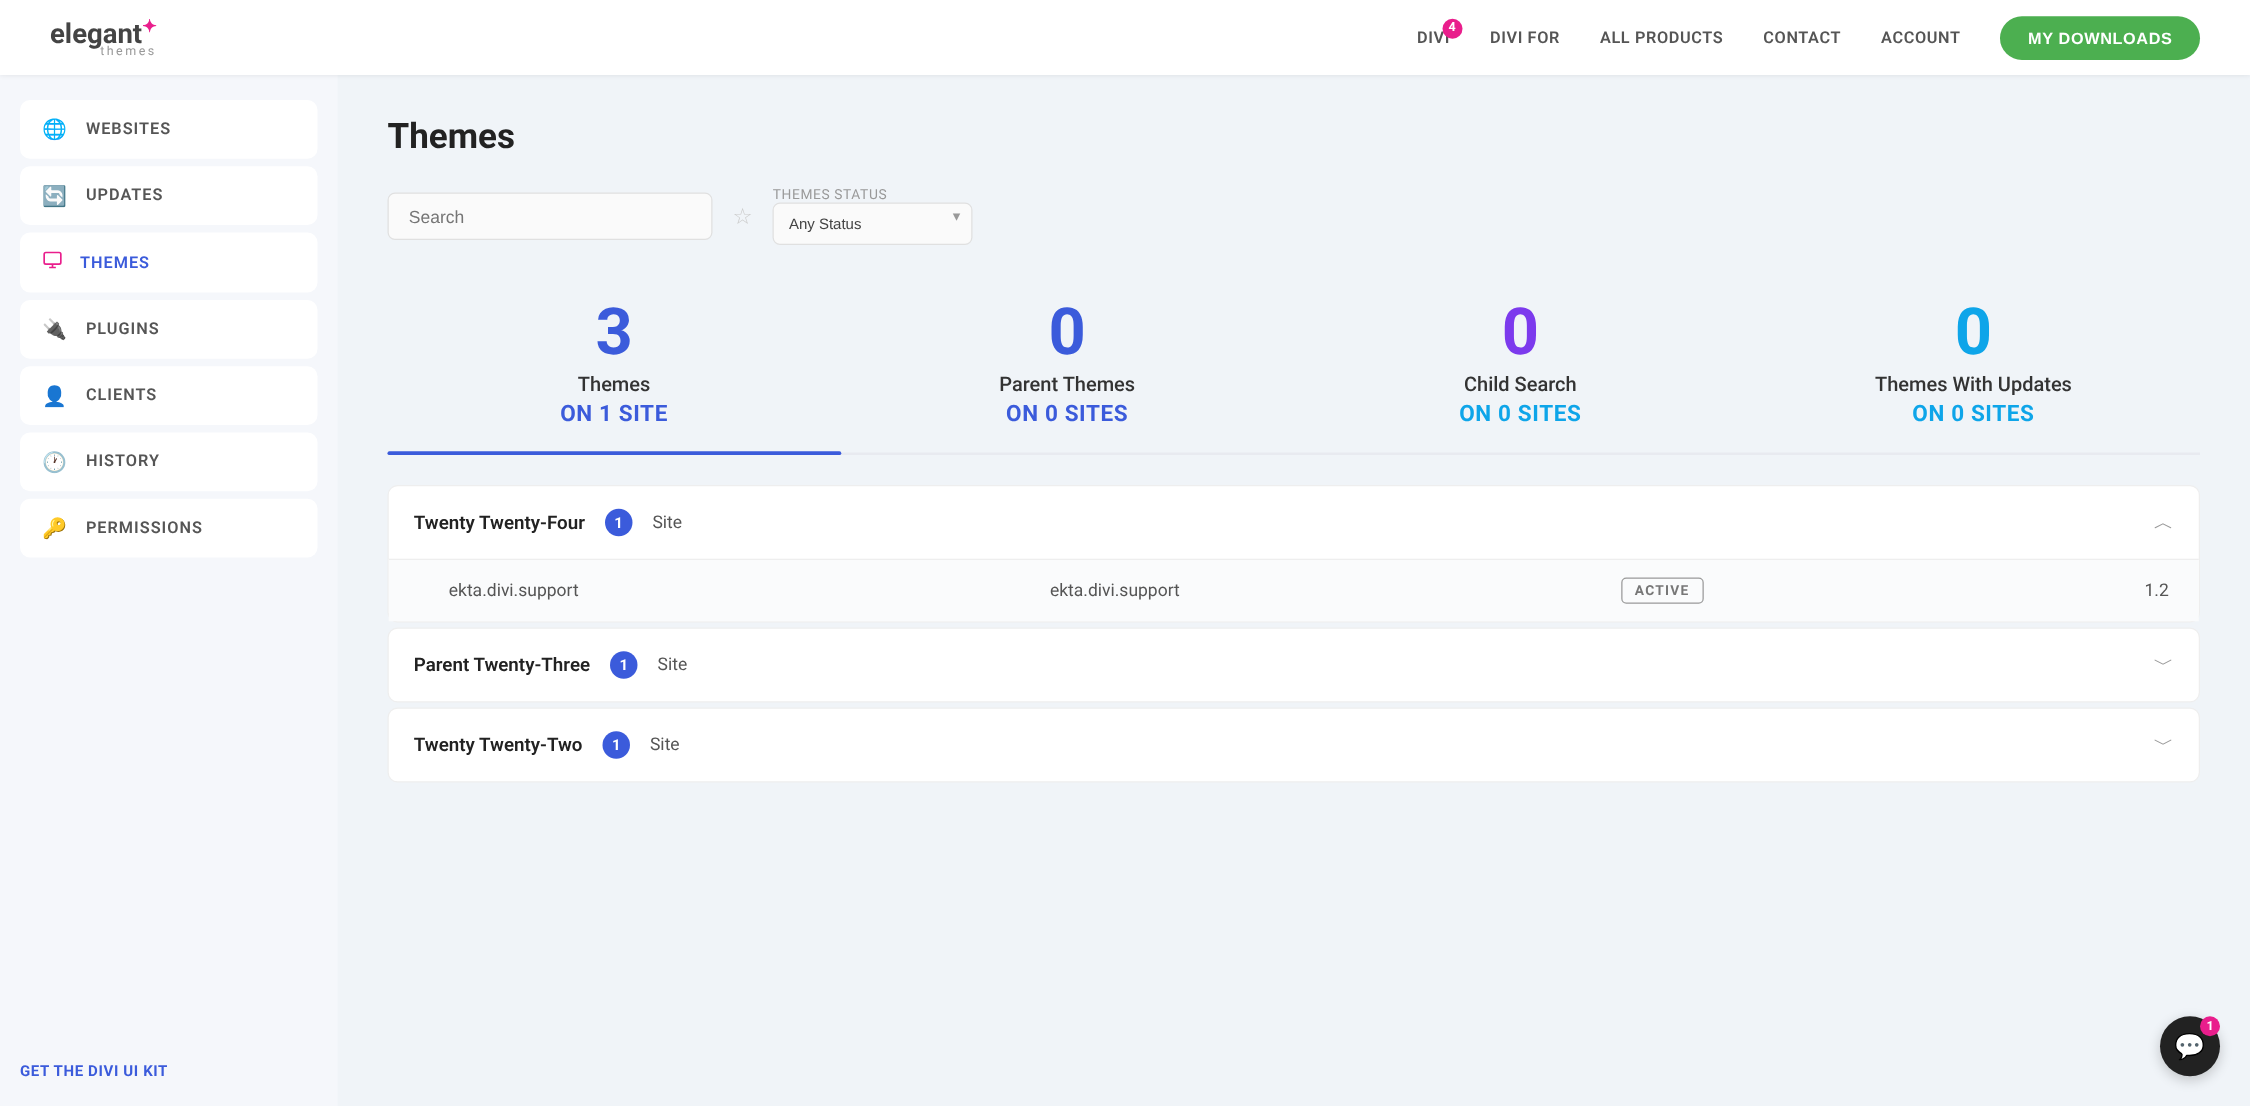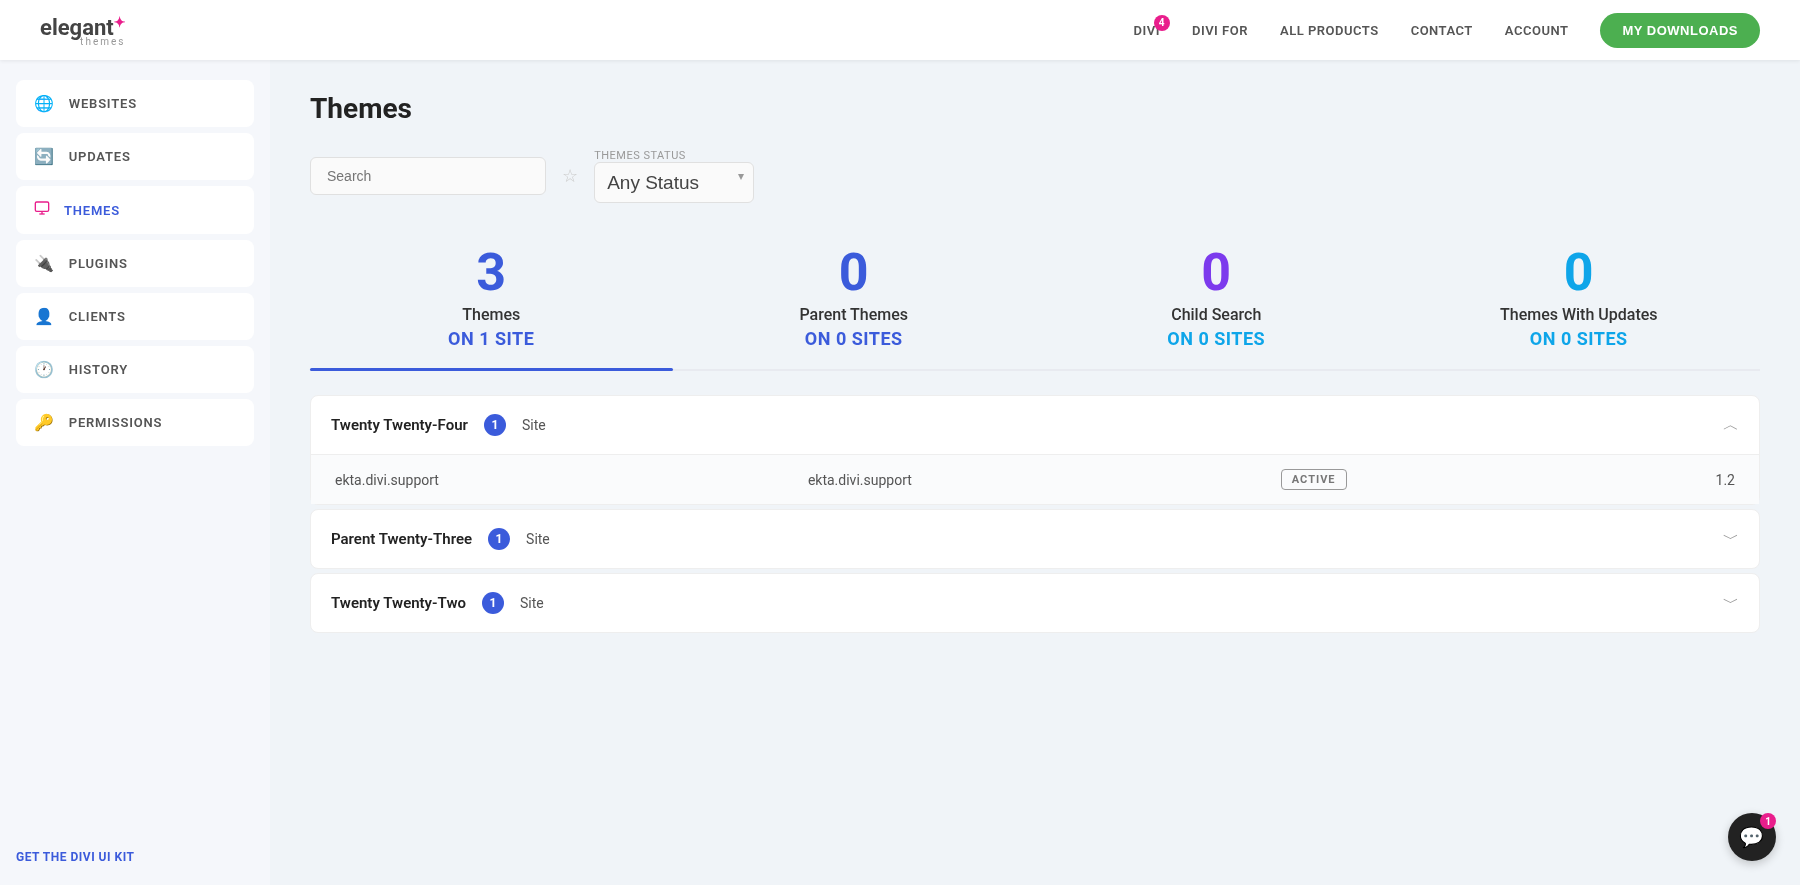--- a/index.html
+++ b/index.html
@@ -55,27 +55,27 @@
 
     
     .main { flex: 1; padding: 32px 40px; }
 
     .page-title { font-size: 28px; font-weight: 700; color: #222; margin-bottom: 24px; }
 
     
     .filter-bar { display: flex; align-items: center; gap: 16px; margin-bottom: 28px; }
     .search-input {
       border: 1px solid #e0e0e0; border-radius: 6px; padding: 10px 16px;
-      font-size: 14px; color: #555; background: #fafafa; width: 236px; outline: none;
+      font-size: 14px; color: #555; background: #fafafa; width: 260px; outline: none;
     }
     .star-btn { background: none; border: none; cursor: pointer; color: #ccc; font-size: 18px; }
     .filter-label { font-size: 11px; color: #999; font-weight: 400; text-transform: uppercase; letter-spacing: 0.5px; margin-right: 4px; }
     .filter-select {
       border: 1px solid #e0e0e0; border-radius: 6px; padding: 9px 32px 9px 12px;
-      font-size: 19px; color: #444; background: #fafafa; cursor: pointer; outline: none;
+      font-size: 12px; color: #444; background: #fafafa; cursor: pointer; outline: none;
       appearance: none; min-width: 160px;
     }
 
     
     .stats-row {
       display: flex; gap: 0; margin-bottom: 0;
       border-bottom: 2px solid #e8eaf0;
       position: relative;
     }
     .stat-card {
@@ -115,21 +115,21 @@
       width: 22px; height: 22px; font-size: 12px; font-weight: 700;
       display: inline-flex; align-items: center; justify-content: center;
     }
     .site-label { font-size: 14px; color: #555; }
     .chevron { font-size: 16px; color: #999; }
 
     .theme-expanded-row {
       background: #fafbfc; border-top: 1px solid #eee;
       padding: 14px 24px; display: flex; align-items: center; justify-content: space-between;
     }
-    .site-url { font-size: 14px; color: #555; }
+    .site-url { font-size: 14px; color: #555; margin-left: 24px; }
     .active-badge {
       border: 1.5px solid #999; border-radius: 4px; padding: 3px 10px;
       font-size: 11px; font-weight: 700; color: #777; letter-spacing: 1px; text-transform: uppercase;
     }
     .version-num { font-size: 14px; color: #555; }
     .footer-cta-text { font-size: 12px; font-weight: 700; color: #3b5bdb; letter-spacing: 0.5px; text-transform: uppercase; cursor: pointer; }
 
     
     .chat-bubble {
       position: fixed; bottom: 24px; right: 24px;

